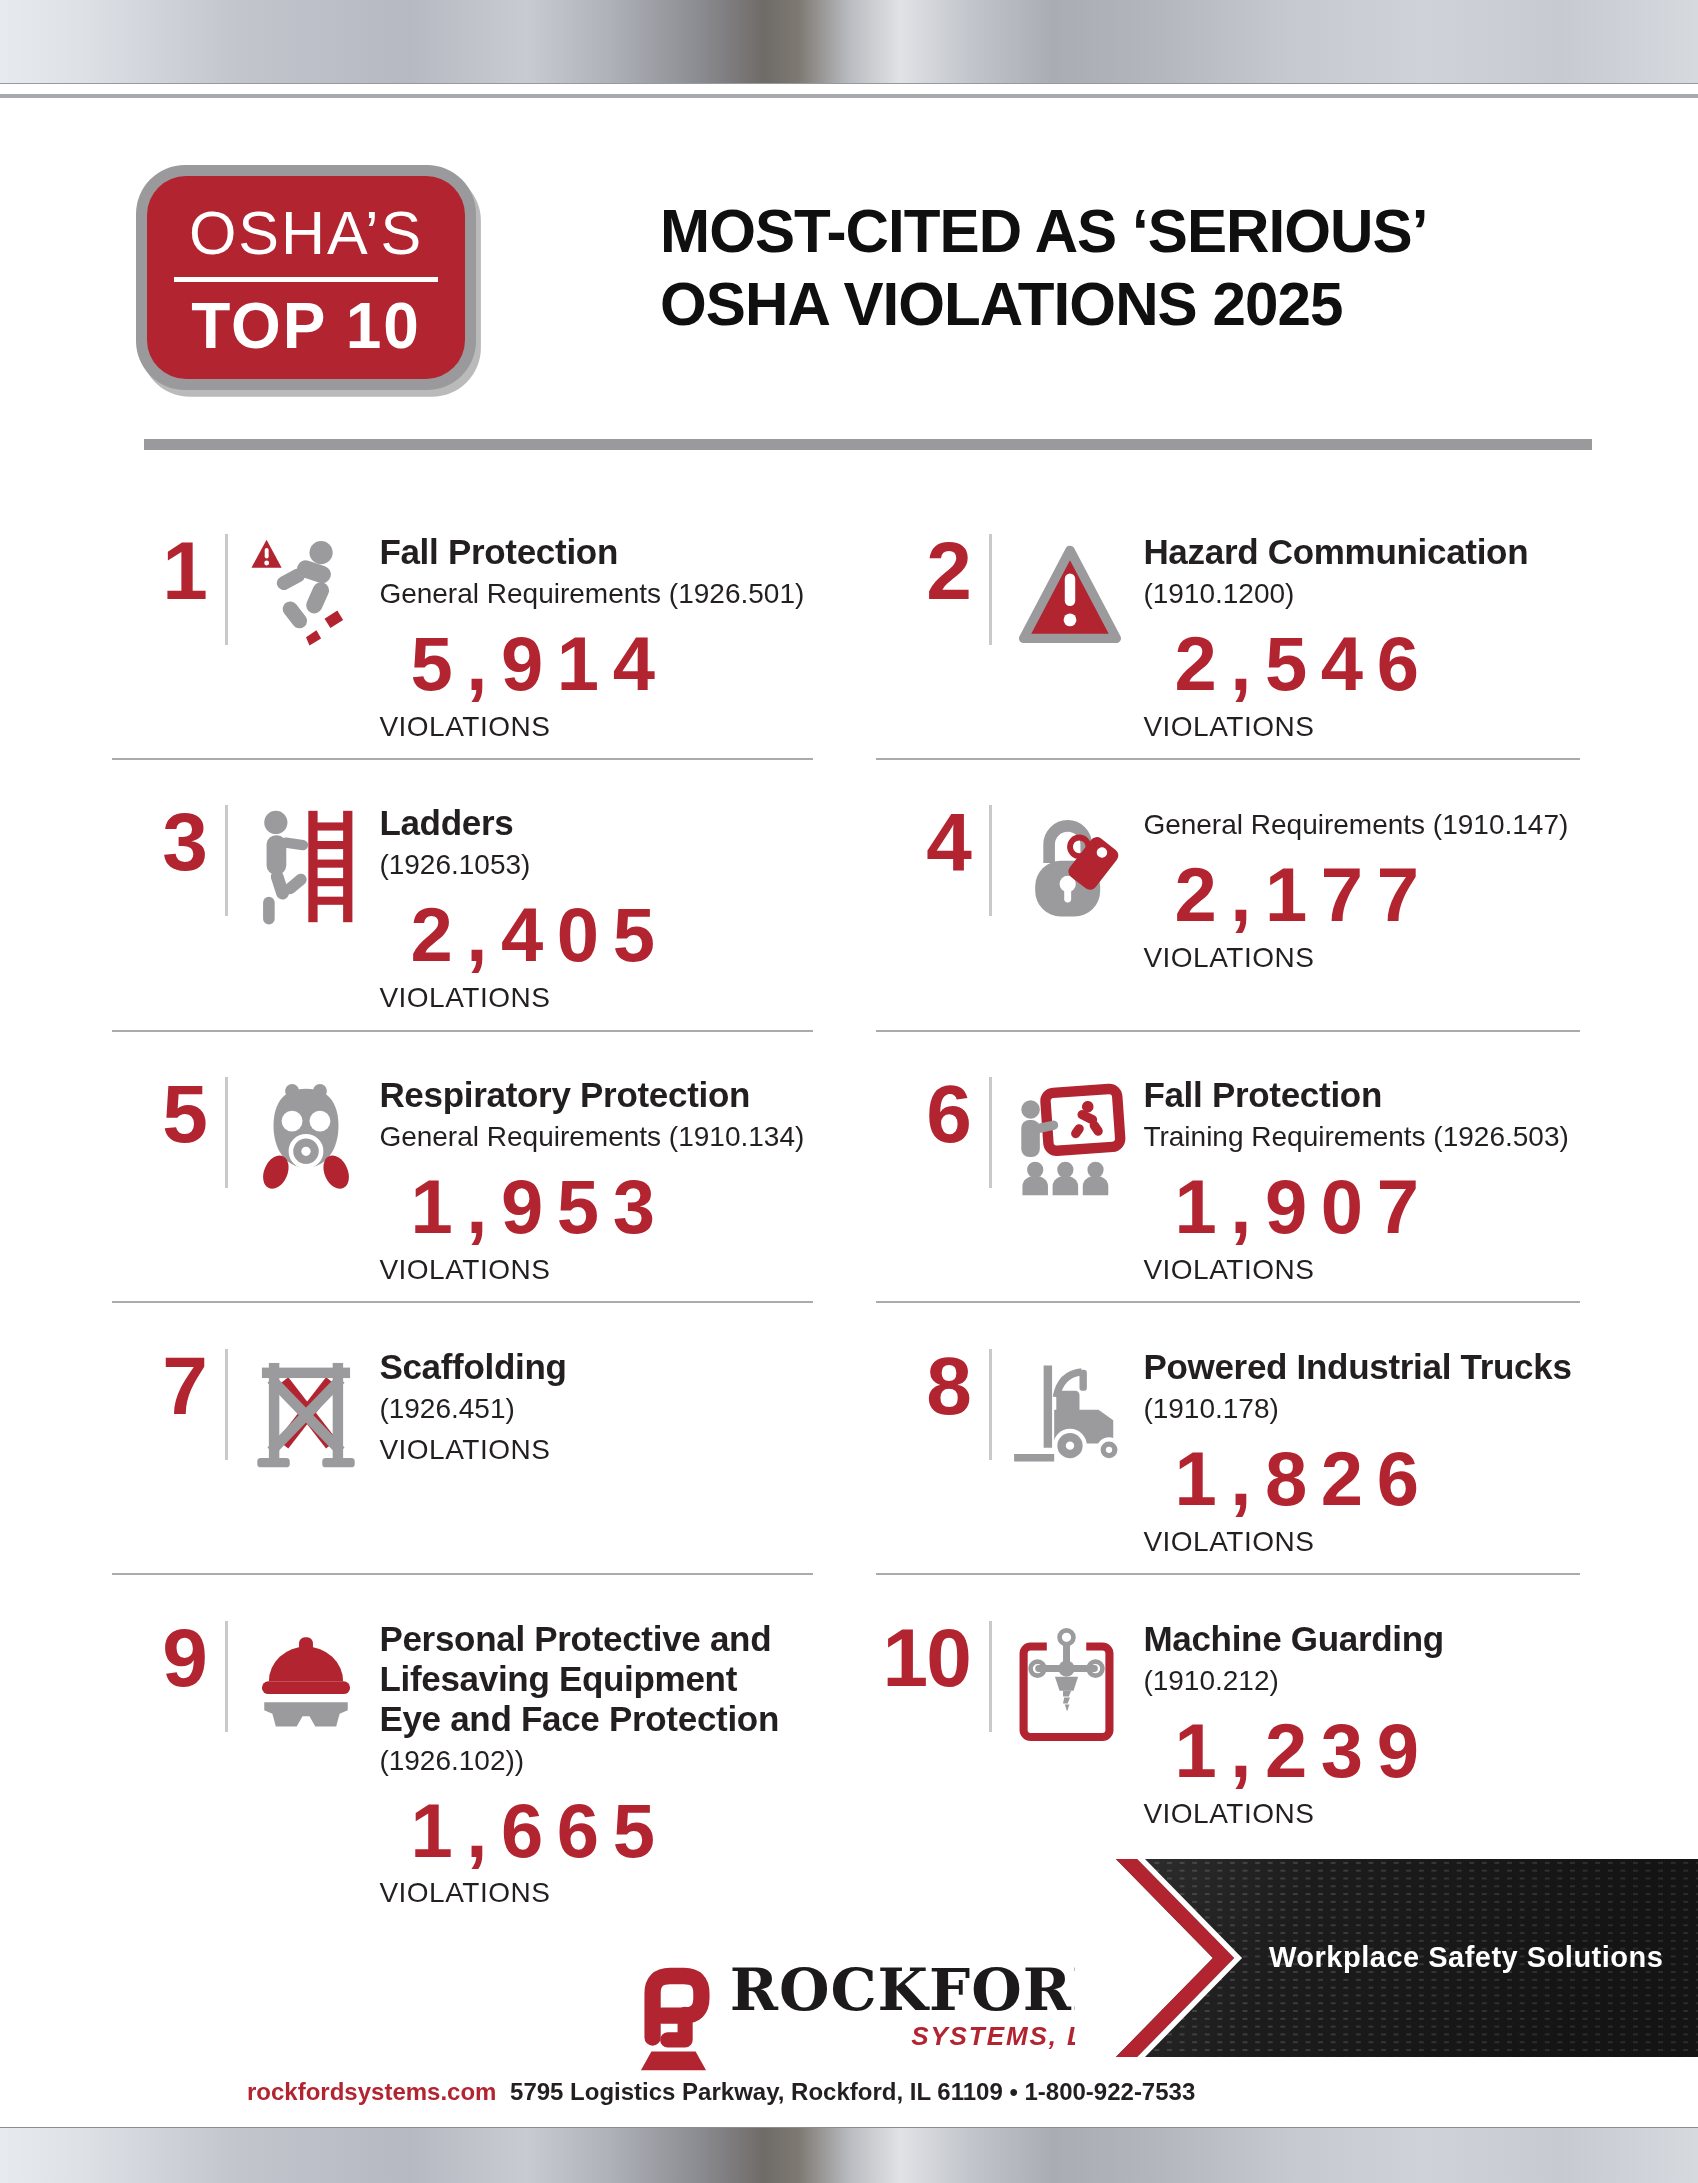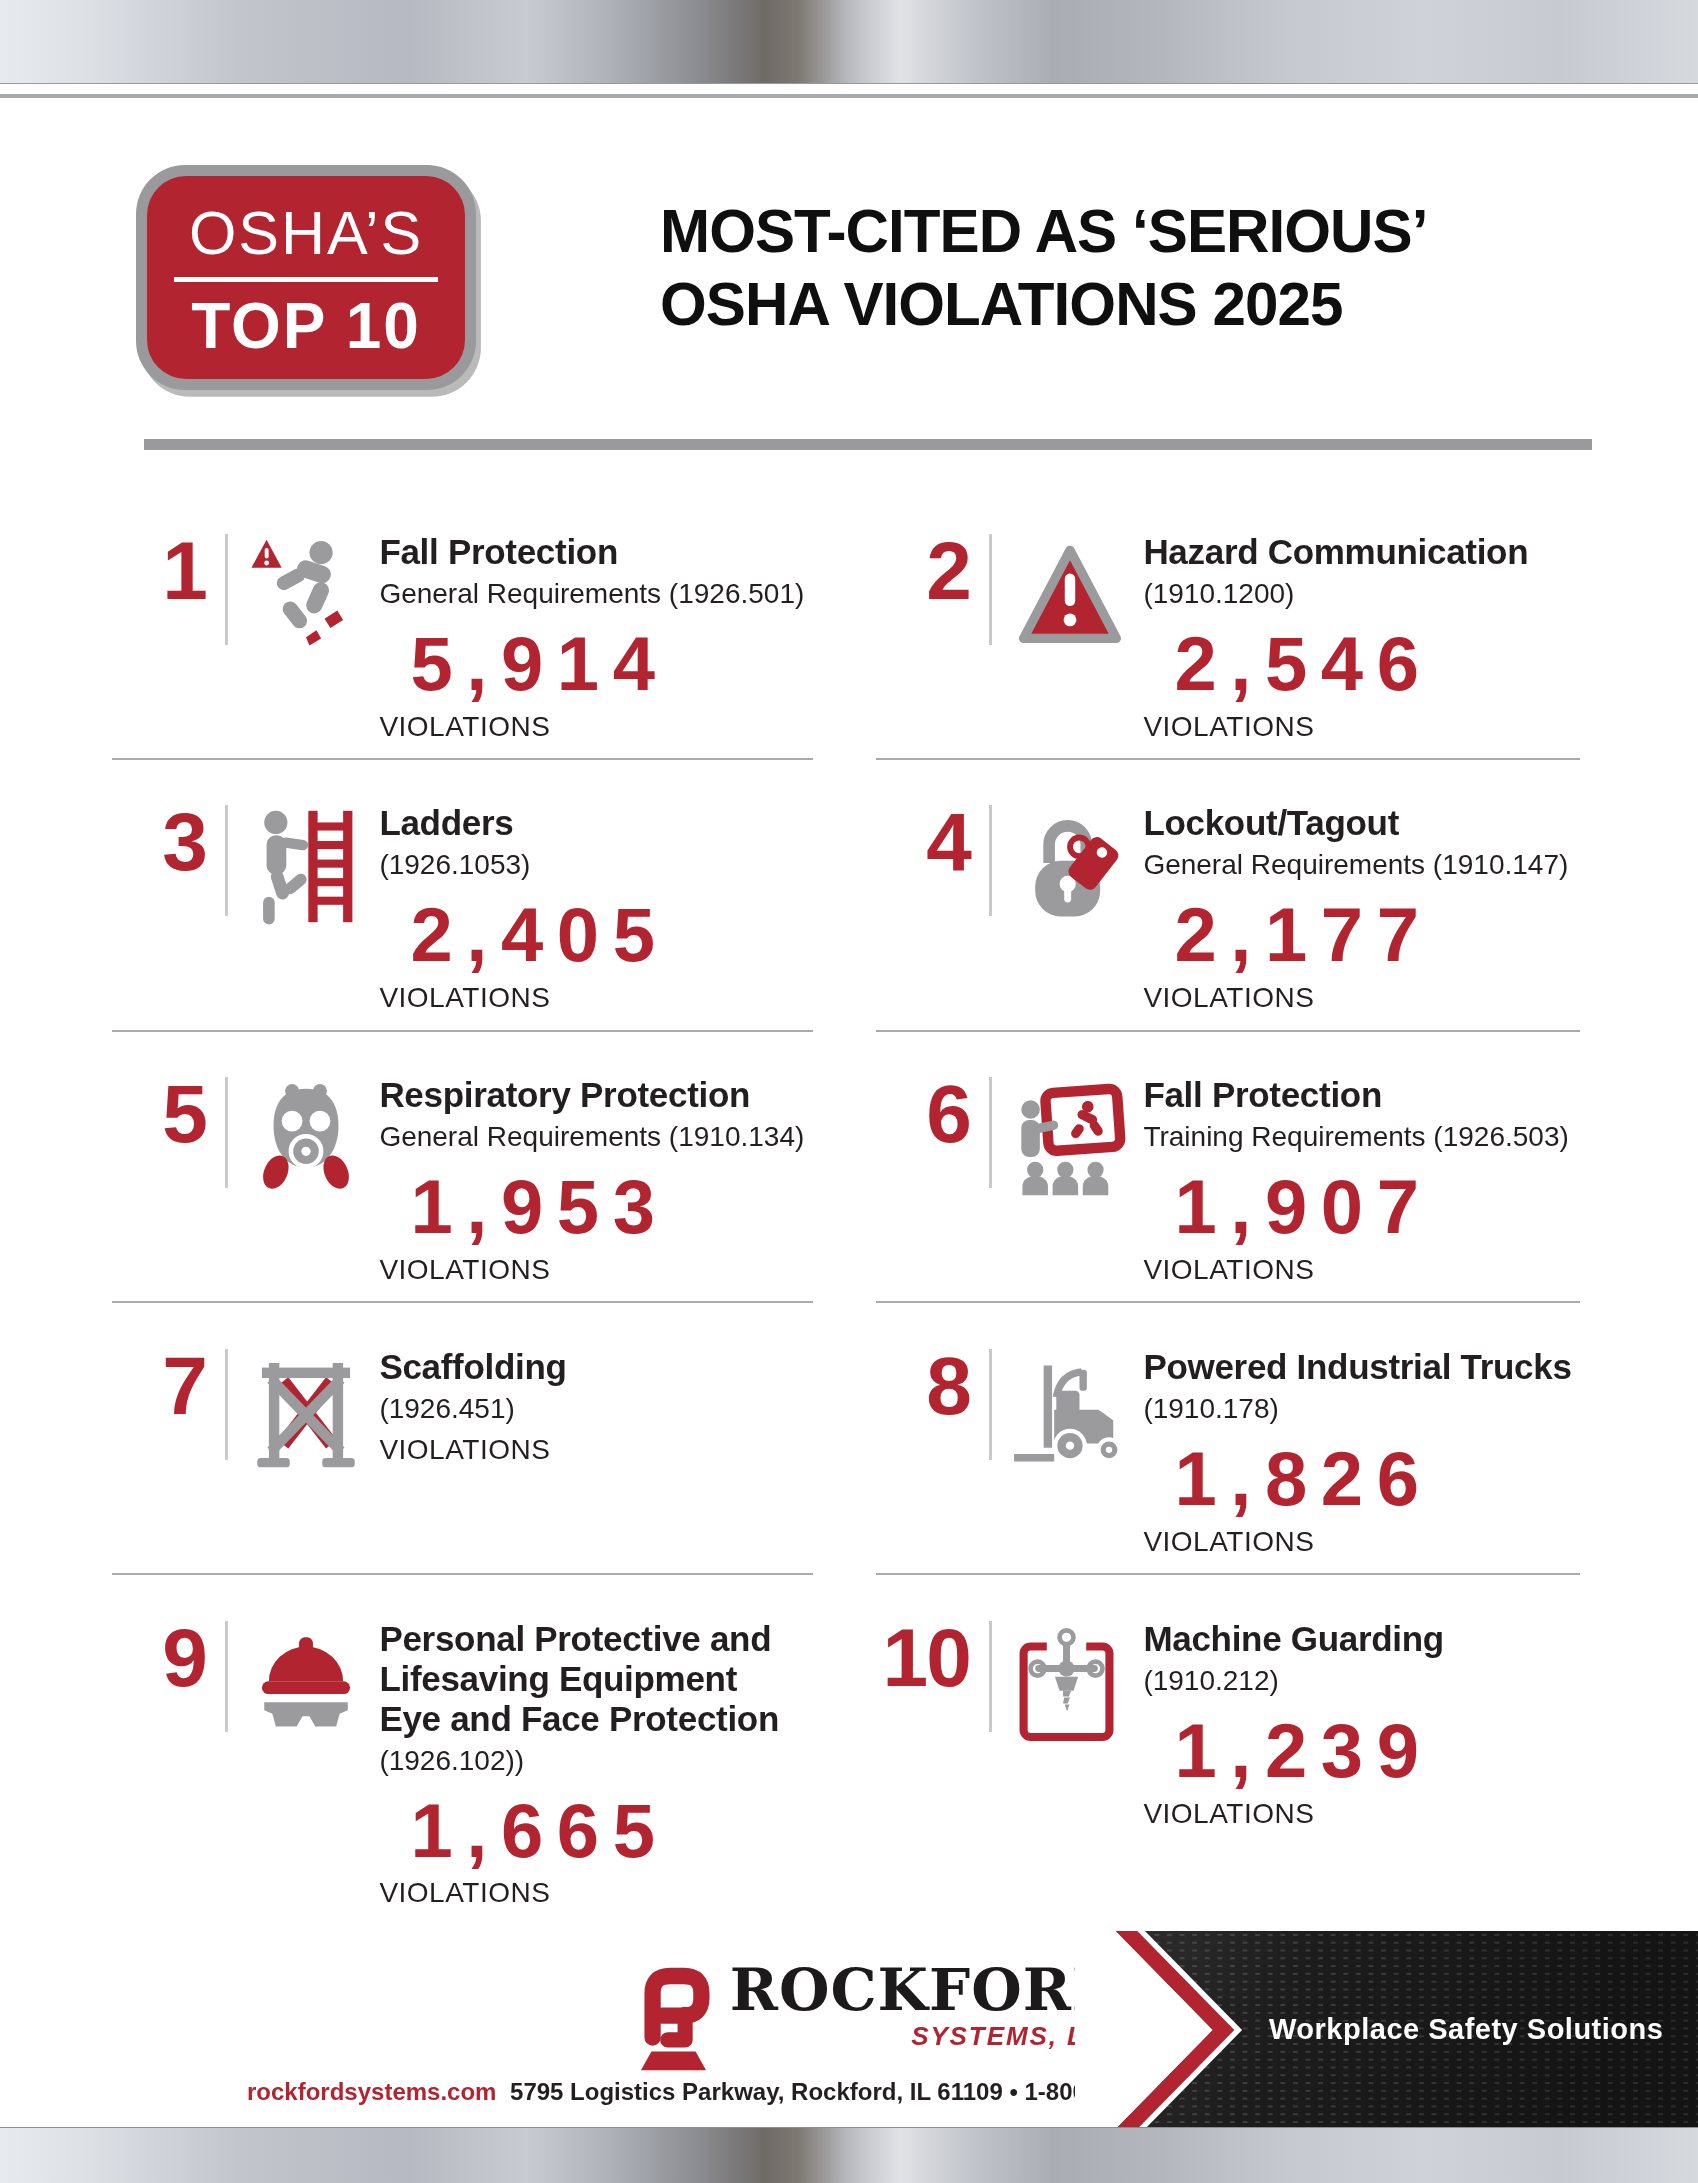--- a/index.html
+++ b/index.html
@@ -54,21 +54,21 @@
   .logo svg{width:93px;height:118px;flex:none;}
   .logo-text{margin-left:9.7px;}
   .logo-name{font-family:"DejaVu Serif",serif;font-weight:bold;font-size:58px;line-height:1.05;
     letter-spacing:1px;color:#1d1a1b;}
   .logo-sub{font-size:26px;font-weight:bold;font-style:italic;color:#B22430;text-align:right;
     letter-spacing:1.9px;margin-top:0;}
   .contact{position:absolute;left:247px;top:2078px;font-size:24px;font-weight:bold;white-space:nowrap;}
   .contact .site{color:#B22430;}
   .contact .addr{color:#231F20;margin-left:13.6px;}
 
-  .panel-dark{position:absolute;left:1075px;top:1931px;width:623px;height:198px;
+  .panel-dark{position:absolute;left:1075px;top:1859px;width:623px;height:198px;
     background-color:#1c1c1c;
     background-image:
       linear-gradient(115deg,rgba(255,255,255,.10) 0%,rgba(255,255,255,0) 35%,rgba(0,0,0,.28) 80%),
       radial-gradient(ellipse 4.9px 2.4px,#3d3d3d 45%,rgba(0,0,0,0) 50%);
     background-size:auto,12.6px 7.8px;overflow:hidden;text-align:right;}
   .panel-dark .chev{position:absolute;left:-1.9px;top:0;width:177px;height:198px;}
   .tagline{position:absolute;left:194px;top:82px;font-size:29px;font-weight:bold;color:#fff;
     letter-spacing:0.5px;white-space:nowrap;}
 </style>
 </head>
@@ -179,21 +179,20 @@
     <circle cx="48" cy="62" r="7" fill="#fff"></circle>
     <rect x="45" y="64" width="6" height="14" rx="3" fill="#fff"></rect>
     <circle cx="58" cy="30" r="8" fill="none" stroke="#B22430" stroke-width="5"></circle>
     <g transform="rotate(38 72 42)">
       <rect x="58" y="24" width="28" height="42" rx="6" fill="#B22430"></rect>
       <circle cx="72" cy="33" r="4.5" fill="#fff"></circle>
     </g>
   </svg>
       </div>
     <div class="info">
-      <h2 class="t">Lockout/Tagout</h2>
 
       <div class="sub">General Requirements (1910.147)</div>
       <div class="count">2,177</div>
       <div class="vio">VIOLATIONS</div>
     </div>
   </section>
     <section class="item col-left" style="top: 1075px;">
     <div class="rank">5</div>
     <div class="vline"></div>
     <div class="icon-box">

